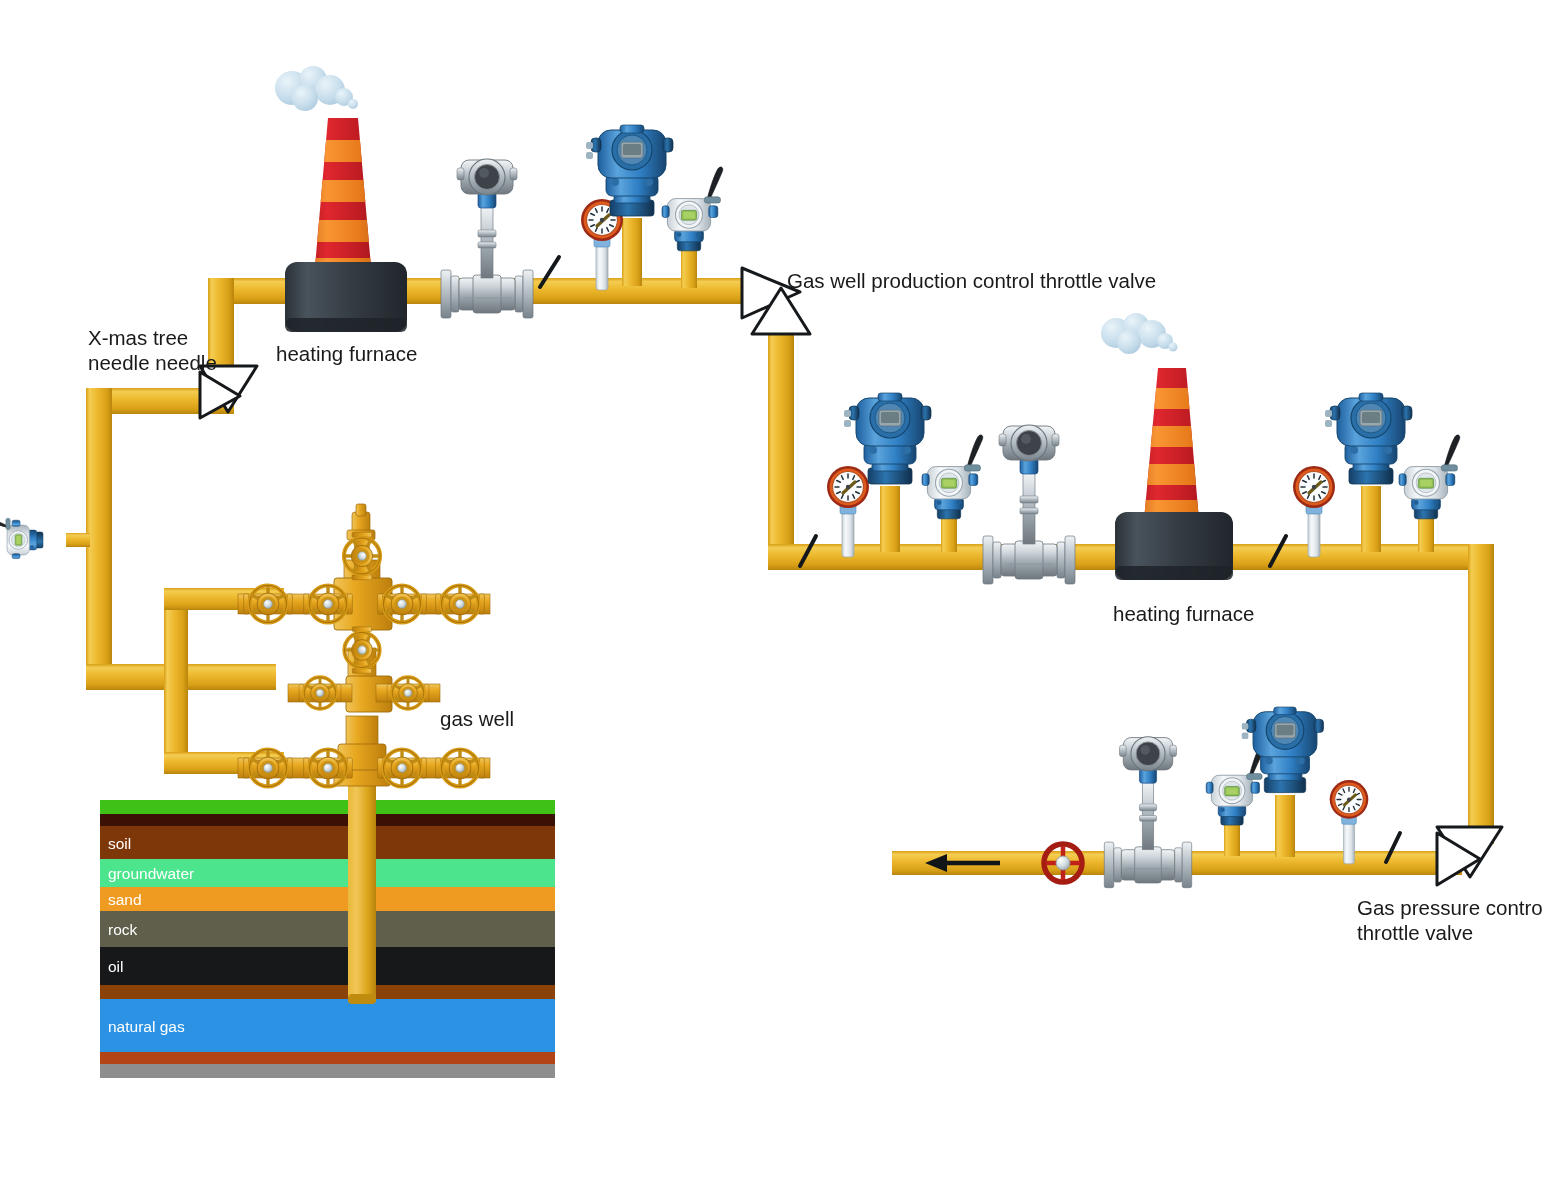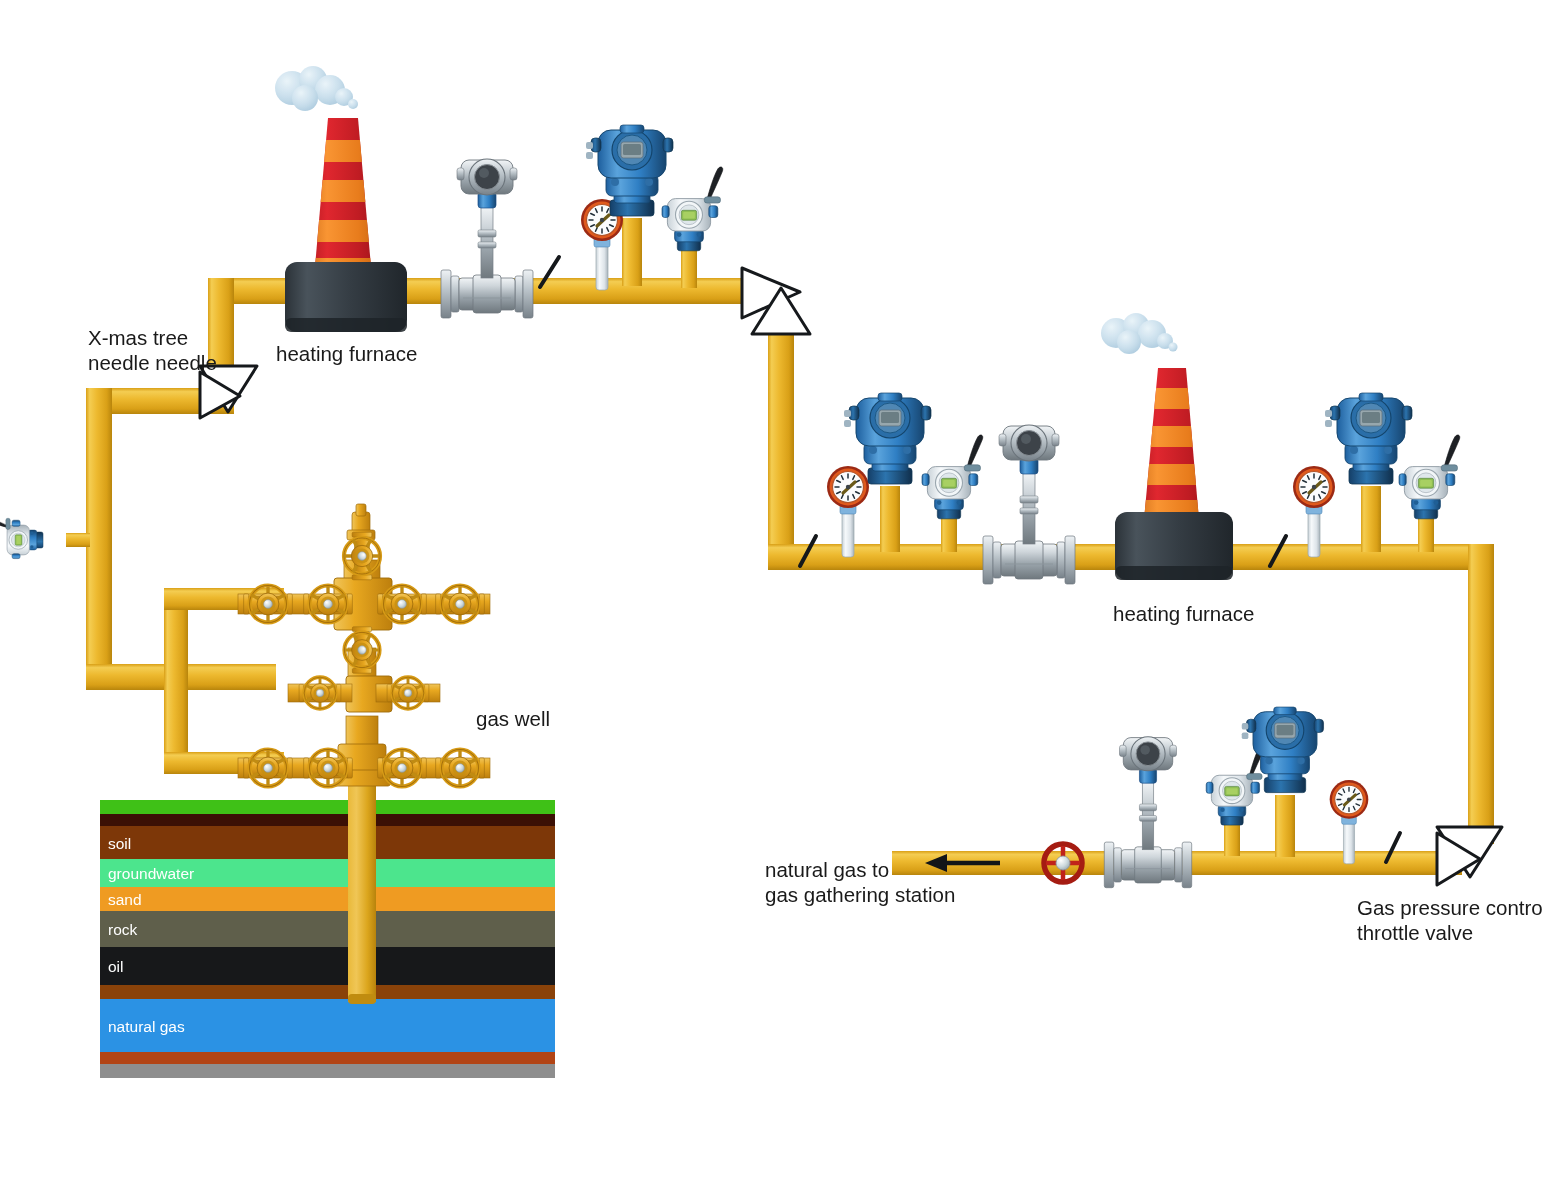--- a/index.html
+++ b/index.html
@@ -477,24 +477,23 @@
     <line x1="1000" y1="863" x2="937" y2="863" stroke="#121518" stroke-width="4.5"></line>
     <path d="M925,863 L947,854 L947,872 Z" fill="#121518"></path>
   </g>
 </svg>
 
 <div class="lbl" style="left:88px;  top:325px;">X-mas tree
 needle needle</div>
 
 <div class="lbl" style="left:276px; top:341px;">heating furnace</div>
 
-
-<div class="lbl" style="left:440px; top:706px;margin-left:36px;">gas well</div>
+<div class="lbl" style="left:787px; top:268px;">Gas well production control throttle valve</div>
+
+<div class="lbl" style="left:440px; top:706px;">gas well</div>
 
 <div class="lbl" style="left:1113px; top:601px;">heating furnace</div>
 
-<div class="lbl" style="left:765px; top:857px;">natural gas to
-gas gathering station</div>
 
 <div class="lbl" style="left:1357px; top:895px;">Gas pressure control
 throttle valve</div>
 
 </div>
 
 </body></html>

